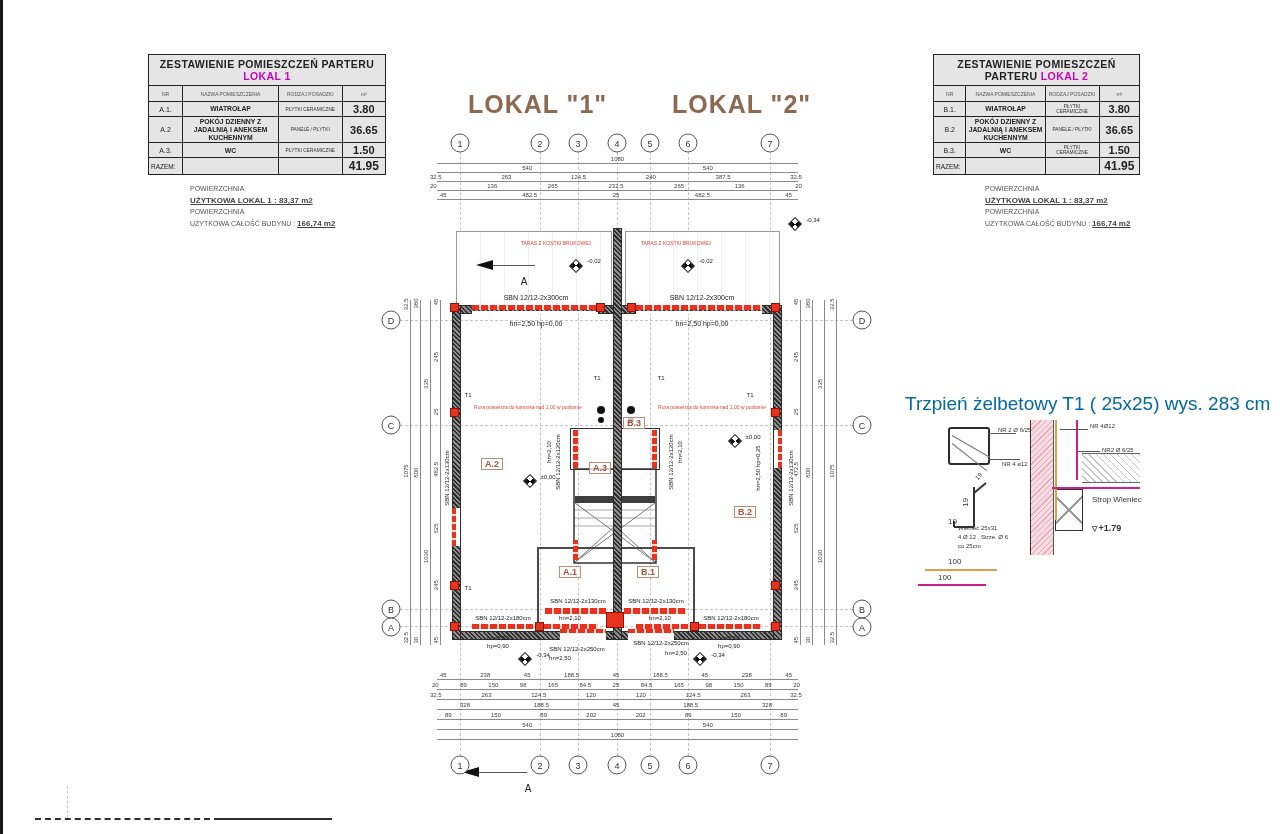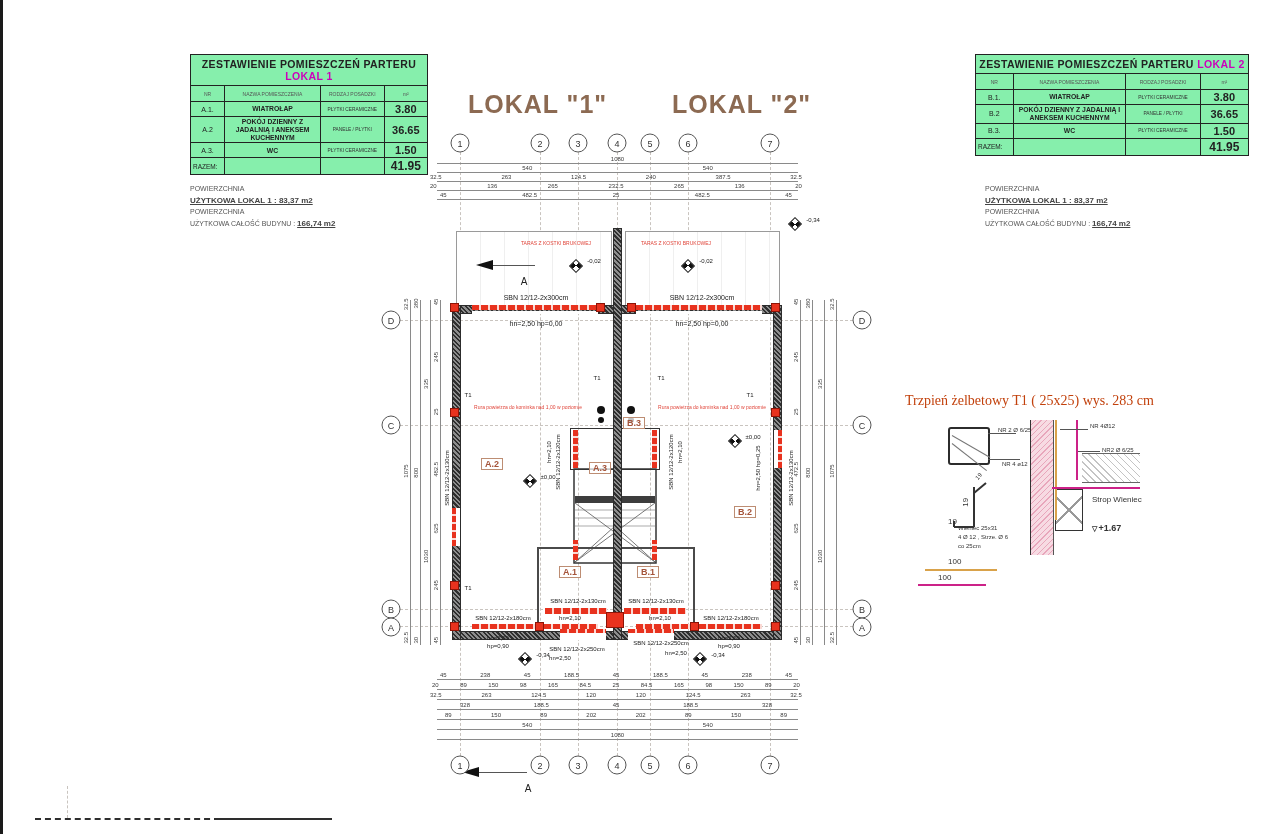--- a/index.html
+++ b/index.html
@@ -1,19 +1,19 @@
 <!DOCTYPE html>
 <html><head>
 <meta charset="utf-8">
 <style>
   html,body{margin:0;padding:0;background:#fff;font-family:"Liberation Sans",sans-serif;}
   #root{position:relative;width:1280px;height:834px;background:#fff;overflow:hidden;}
   .abs{position:absolute;}
   
-  .rt{position:absolute;border-collapse:collapse;text-align:center;color:#222;background:#86efac;margin-left:42px;}
+  .rt{position:absolute;border-collapse:collapse;text-align:center;color:#222;background:#e5e5e5;}
   .rt td{border:1.6px solid #222;padding:1px 2px;vertical-align:middle;}
   .rt .tt{font-size:10.5px;font-weight:bold;letter-spacing:.4px;padding:3px 2px;}
   .rt .acc{color:#cc00bb;}
   .rt .hd{font-size:5px;color:#555;height:16px;}
   .rt .nm{font-size:6.8px;font-weight:bold;line-height:1.15;}
   .rt .fl{font-size:4.8px;color:#333;}
   .rt .nr{font-size:7px;}
   .rt .ar{font-size:11px;font-weight:bold;font-family:"Liberation Sans",sans-serif;}
   .rt .rz{font-size:6.5px;text-align:left;}
   
@@ -44,21 +44,21 @@
   
   .ann{position:absolute;font-size:7px;color:#222;white-space:nowrap;transform:translate(-50%,-50%);z-index:6;line-height:1;}
   .ann.s{font-size:6px;}
   .ann.redtx{color:#e0453a;font-size:5px;}
   .ann.rot{transform:translate(-50%,-50%) rotate(-90deg);}
   .room{position:absolute;font-size:9px;font-weight:bold;color:#a5543a;border:1px solid #bd8d73;background:rgba(255,255,255,.75);padding:0 3px;transform:translate(-50%,-50%);z-index:6;}
   .dia{position:absolute;width:8px;height:8px;border:1px solid #111;transform:translate(-50%,-50%) rotate(45deg);background:conic-gradient(#111 0 25%,#fff 25% 50%,#111 50% 75%,#fff 75%);z-index:6;}
   .triL{position:absolute;width:0;height:0;border-top:5px solid transparent;border-bottom:5px solid transparent;border-right:17px solid #111;z-index:6;}
   .lead{position:absolute;height:0;border-top:1px solid #555;z-index:5;}
   
-  .det-title{position:absolute;font-size:14px;color:#c2410c;white-space:nowrap;font-family:Liberation Serif, serif;}
+  .det-title{position:absolute;font-size:19px;color:#0369a1;white-space:nowrap;}
   .det-s{position:absolute;font-size:6px;color:#333;white-space:nowrap;line-height:1.3;}
   .pinkband{position:absolute;background:repeating-linear-gradient(135deg,#f7dbe3 0 3px,#e8a6bb 3px 4px);border-left:1.5px solid #333;border-right:1px solid #555;z-index:2;}
   .xblock{position:absolute;border:1.5px solid #333;box-sizing:border-box;z-index:3;
     background:linear-gradient(45deg,transparent 47%,#999 47% 53%,transparent 53%),linear-gradient(135deg,transparent 47%,#999 47% 53%,transparent 53%),#fff;}
   .teriva{position:absolute;background:repeating-linear-gradient(45deg,#fff 0 4px,#c4c4c4 4px 5px);border-top:1px solid #666;border-bottom:1px solid #666;z-index:2;}
   .oline{position:absolute;background:#d9a24a;z-index:4;}
   .mline{position:absolute;background:#cc2288;z-index:4;}
   .stirrup{position:absolute;border:2px solid #2c2c2c;border-radius:3px;z-index:3;}
   .diag1{position:absolute;left:2px;top:14px;width:44px;height:0;border-top:1px solid #777;transform:rotate(38deg);transform-origin:left center;}
   .diag2{position:absolute;left:2px;top:6px;width:44px;height:0;border-top:1px solid #777;transform:rotate(30deg);transform-origin:left center;}
@@ -108,21 +108,21 @@
         </tr>
     <tr>
           <td class="rz">RAZEM:</td>
           <td></td>
           <td></td>
           <td class="ar" style="font-size:12px">41.95</td>
         </tr>
   </tbody>
     </table>
 
-  <table class="rt" style="left:933px;top:54px;width:274px">
+  <table class="rt" style="left:933px;top:54px;width:207px">
     <tbody>
         <tr>
           <td colspan="4" class="tt"><span>ZESTAWIENIE POMIESZCZEŃ PARTERU</span> <span class="acc">LOKAL 2</span></td>
         </tr>
     <tr class="hd">
           <td style="width:30px">NR</td>
           <td style="width:100px">NAZWA POMIESZCZENIA</td>
           <td style="width:64px">RODZAJ POSADZKI</td>
           <td style="width:40px">m²</td>
         </tr>
@@ -513,21 +513,21 @@
     <div class="oline" style="left:155px;top:35px;width:2px;height:100px"></div>
     <div class="mline" style="left:176px;top:35px;width:2px;height:60px"></div>
     <div class="teriva" style="left:182px;top:68px;width:58px;height:28px"></div>
     <div class="mline" style="left:152px;top:102px;width:88px;height:2px"></div>
     <div class="xblock" style="left:155px;top:104px;width:28px;height:42px"></div>
     <div class="lead" style="left:160px;top:44px;width:28px"></div>
     <div class="det-s" style="left:190px;top:38px">NR 4Ø12</div>
     <div class="lead" style="left:178px;top:66px;width:22px"></div>
     <div class="det-s" style="left:202px;top:62px">NR2 Ø 6/25</div>
     <div class="det-s" style="left:192px;top:110px;font-size:8px">Strop Wieniec</div>
-    <div class="det-s tri" style="left:192px;top:138px;font-size:9px;font-weight:bold"><span>+1.67</span></div>
+    <div class="det-s tri" style="left:192px;top:138px;font-size:9px;font-weight:bold"><span>+1.79</span></div>
     <div class="det-s" style="left:58px;top:140px">Wieniec 25x31</div>
     <div class="det-s" style="left:58px;top:149px">4 Ø 12 , Strze. Ø 6</div>
     <div class="det-s" style="left:58px;top:158px">co 25cm</div>
     <div class="det-s" style="left:48px;top:172px;font-size:8px">100</div>
     <div class="oline" style="left:25px;top:184px;width:72px;height:2px"></div>
     <div class="det-s" style="left:38px;top:188px;font-size:8px">100</div>
     <div class="mline" style="left:18px;top:199px;width:68px;height:2px"></div>
   </div>
 
 </div>

